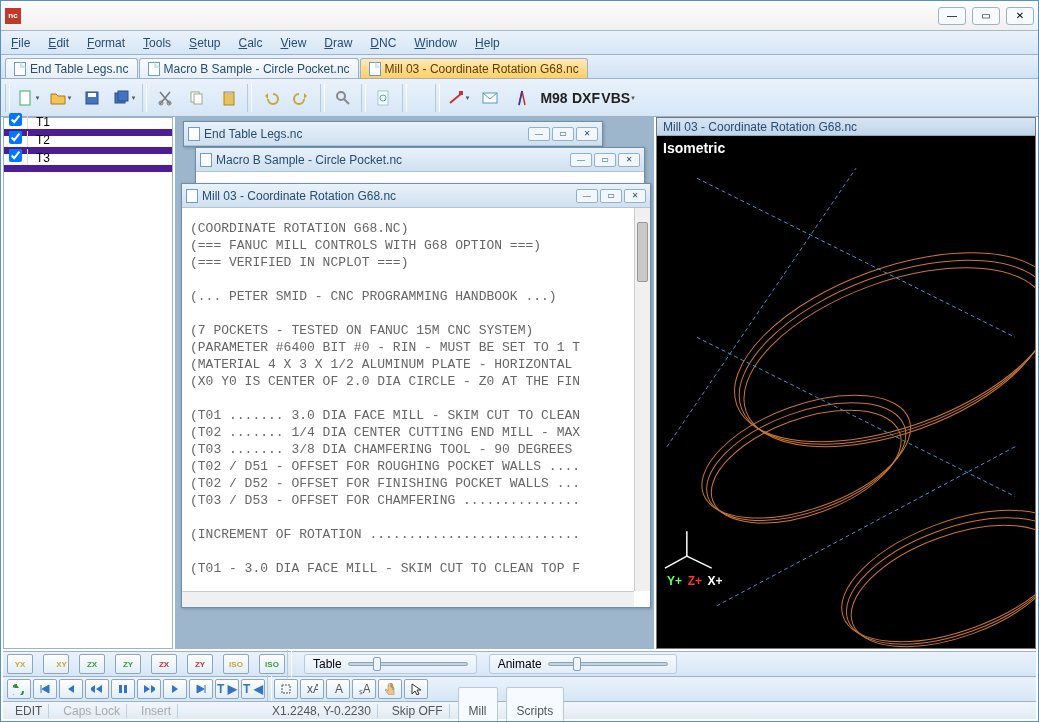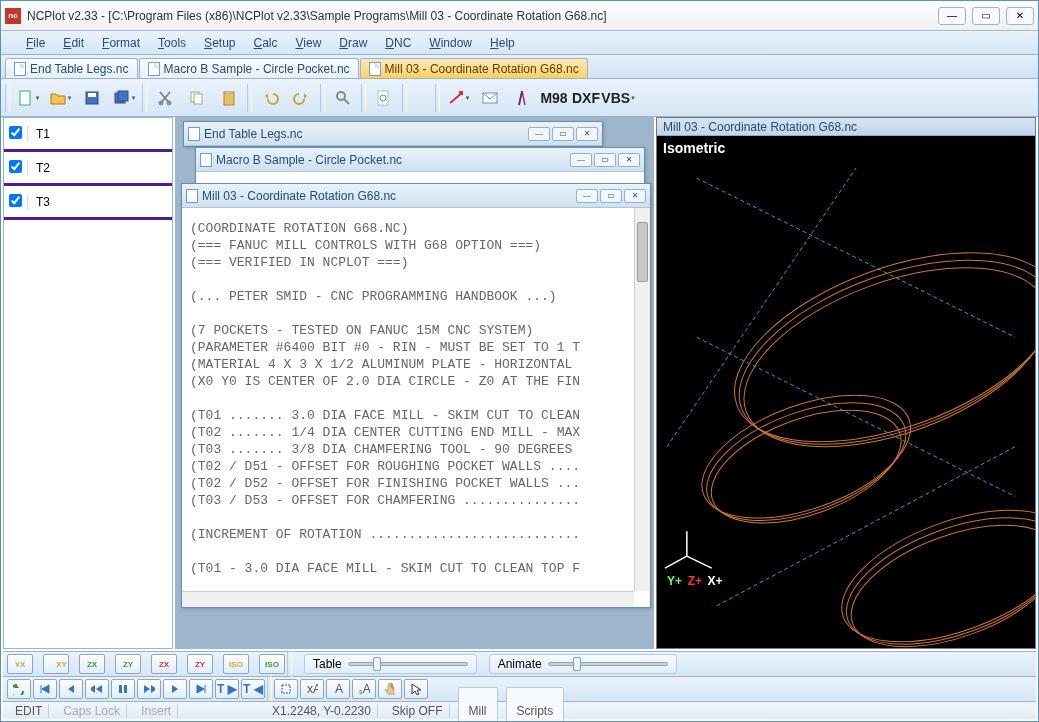--- a/index.html
+++ b/index.html
@@ -6,21 +6,21 @@
 body { width: 1039px; height: 722px; background: #fff; overflow: hidden; border: 1px solid #5a8fbf; position: relative; }
 
 
 .titlebar { height: 30px; background: linear-gradient(#fdfdfd,#f0f0f0); display: flex; align-items: center; padding: 0 4px; border-bottom: 1px solid #a9b8c8; }
 .titlebar .app-icon { width: 16px; height: 16px; background: #c0392b; margin-right: 6px; display:flex;align-items:center;justify-content:center;color:#fff;font-size:8px;font-weight:bold;}
 .titlebar .title { color: #333; white-space: nowrap; }
 .titlebar .win-controls { margin-left: auto; display: flex; gap: 6px; }
 .titlebar .win-btn { width: 28px; height: 18px; border: 1px solid #9bb3c9; border-radius: 3px; background: #f7fbff; display:flex;align-items:center;justify-content:center; font-size:10px; cursor:pointer;}
 
 
-.menubar { height: 24px; background: linear-gradient(#eaf2fb,#d6e6f6); border-bottom: 1px solid #9bb3c9; display: flex; align-items: center; padding: 0 17px; gap: 2px; }
+.menubar { height: 24px; background: linear-gradient(#eaf2fb,#d6e6f6); border-bottom: 1px solid #9bb3c9; display: flex; align-items: center; padding: 0 2px; gap: 2px; }
 .menubar .mitem { padding: 2px 8px; color: #264d73; cursor: pointer; }
 .menubar .mitem .ul { text-decoration: underline; }
 
 
 .doctabs { height: 24px; background: linear-gradient(#e7f0fa,#d0e2f4); border-bottom: 1px solid #9bb3c9; display:flex;align-items:flex-end;padding:0 4px;gap:1px;}
 .doctab { height: 20px; display:flex;align-items:center;padding:0 8px;border:1px solid #9bb3c9;border-bottom:none;border-top-left-radius:3px;border-top-right-radius:3px;background:linear-gradient(#fbfcfe,#e6eef7);color:#264d73;cursor:pointer;gap:4px;}
 .doctab.active { background: linear-gradient(#ffe9b8,#ffcf66); color:#5a3e00; }
 .doctab .doc-icon{width:12px;height:14px;background:#fff;border:1px solid #6b9dc9;position:relative;}
 .doctab .doc-icon:before{content:"";position:absolute;right:-1px;top:-1px;border:3px solid transparent;border-left-color:#cfe3f5;border-bottom-color:#cfe3f5;}
 
@@ -30,21 +30,21 @@
 .tb-btn { width:28px;height:28px;border:1px solid transparent;border-radius:3px;background:transparent;display:flex;align-items:center;justify-content:center;cursor:pointer;}
 .tb-btn .dd{font-size:7px;color:#555;margin-left:1px;}
 .tb-btn svg{width:18px;height:18px;}
 .tb-txt{font-weight:bold;font-size:14px;color:#222;}
 
 
 .mainarea { position:absolute; top:116px; left:2px; right:2px; bottom:72px; display:flex; }
 
 
 .tlist { width:170px;background:#fff;border:1px solid #9bb3c9;}
-.tlist .trow{height:34px;display:flex;align-items:center;border-bottom:3px solid #4c1d95;}
+.tlist .trow{height:18px;display:flex;align-items:flex-end;border-bottom:7px solid #4c1d95;}
 .tlist .tcb{width:24px;text-align:center;border-right:1px solid #ddd;}
 .tlist .tlab{padding-left:8px;}
 
 
 .mdi { flex:1; position:relative; background:#9db6cc; margin:0 2px; }
 
 
 .docwin { position:absolute; background:#fff; border:1px solid #6b8fab; box-shadow:1px 1px 3px rgba(0,0,0,.2);}
 .docwin .dw-title{height:24px;background:linear-gradient(#eaf2fb,#cfe0ef);display:flex;align-items:center;padding:0 4px;color:#264d73;gap:4px;border-bottom:1px solid #b0c4d8;}
 .docwin .dw-title .doc-icon{width:12px;height:14px;background:#fff;border:1px solid #6b9dc9;}
@@ -83,21 +83,20 @@
 
 .ic-new{fill:#fff;stroke:#5b7;}
 .ic-open{fill:#f4c353;stroke:#a87a12;}
 .ic-save{fill:#4573c4;stroke:#2b4f8e;}
 </style>
 </head>
 <body>
 
 <div class="titlebar">
   <div class="app-icon">nc</div>
-  <div class="title">NCPlot v2.33 - [C:\Program Files (x86)\NCPlot v2.33\Sample Programs\Mill 03 - Coordinate Rotation G68.nc]</div>
   <div class="win-controls">
     <div class="win-btn">—</div>
     <div class="win-btn">▭</div>
     <div class="win-btn">✕</div>
   </div>
 </div>
 
 <div class="menubar" id="menubar">
     <div class="mitem"><span class="ul">F</span>ile</div>
     <div class="mitem"><span class="ul">E</span>dit</div>

